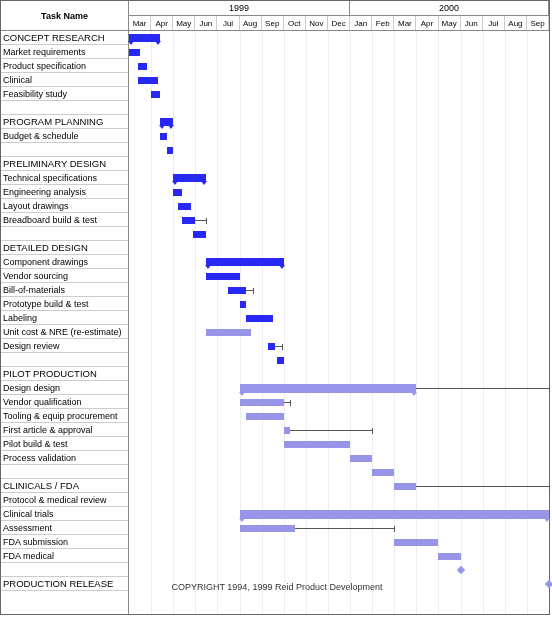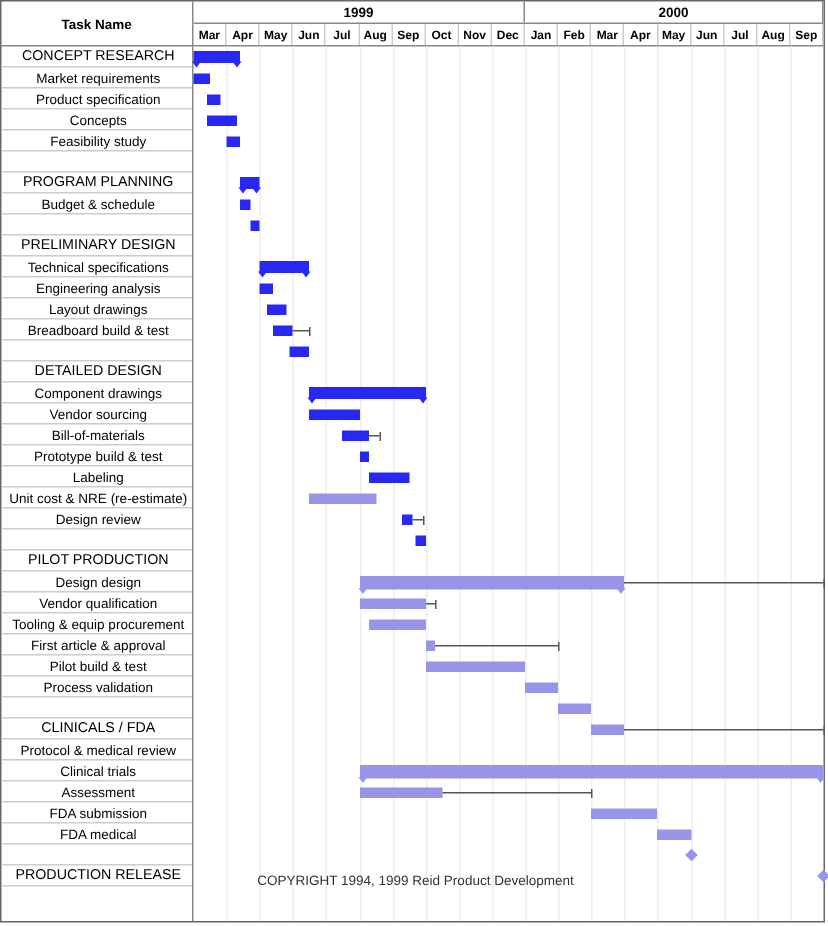--- a/index.html
+++ b/index.html
@@ -24,21 +24,20 @@
   }
   .task-col {
     width: 128px;
     flex: 0 0 128px;
     border-right: 1px solid #888;
   }
   .timeline-col {
     flex: 1;
     position: relative;
     overflow: hidden;
-    font-weight: bold;
   }
   .task-header {
     display: flex;
     align-items: center;
     justify-content: center;
     height: 30px;
     font-size: 9px;
     font-weight: bold;
   }
   .year-row {
@@ -78,21 +77,20 @@
     position: relative;
   }
   .task-row {
     height: 14px;
     line-height: 14px;
     border-bottom: 1px solid #ccc;
     font-size: 9px;
     padding-left: 4px;
     white-space: nowrap;
     overflow: hidden;
-    text-align: center;
   }
   .task-row.phase {
     font-size: 9.5px;
     padding-left: 2px;
   }
   .task-row.sub {
     padding-left: 2px;
   }
   .task-row.spacer {
     border-bottom: 1px solid #ccc;
@@ -202,21 +200,21 @@
           <div class="month-cell">Aug</div>
           <div class="month-cell">Sep</div>
         </div>
     </div>
   </div>
   <div class="body">
     <div class="task-list" id="task-list">
         <div class="task-row phase">CONCEPT RESEARCH</div>
         <div class="task-row sub">Market requirements</div>
         <div class="task-row sub">Product specification</div>
-        <div class="task-row sub">Concepts</div>
+        <div class="task-row sub">Clinical</div>
         <div class="task-row sub">Feasibility study</div>
         <div class="task-row spacer"></div>
         <div class="task-row phase">PROGRAM PLANNING</div>
         <div class="task-row sub">Budget &amp; schedule</div>
         <div class="task-row spacer"></div>
         <div class="task-row phase">PRELIMINARY DESIGN</div>
         <div class="task-row sub">Technical specifications</div>
         <div class="task-row sub">Engineering analysis</div>
         <div class="task-row sub">Layout drawings</div>
         <div class="task-row sub">Breadboard build &amp; test</div>

